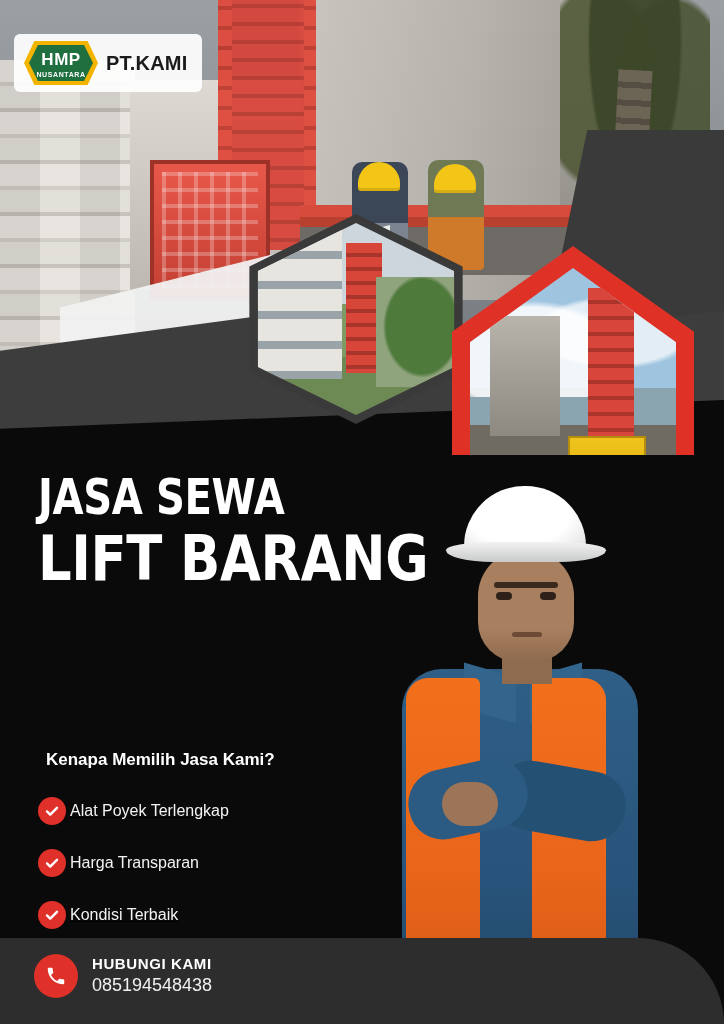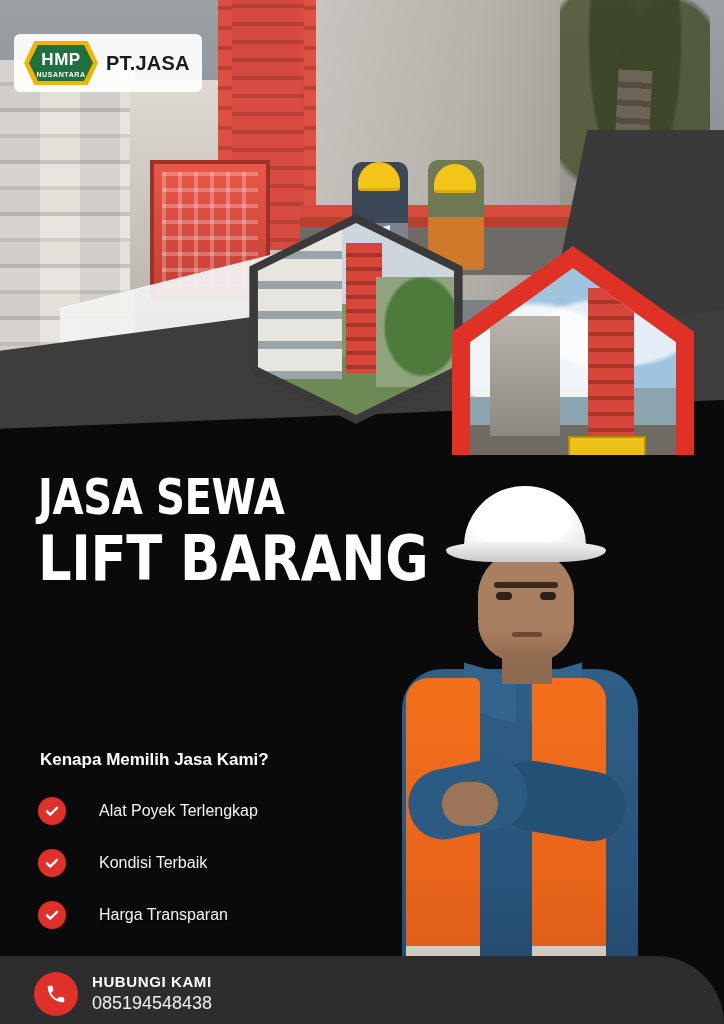--- a/index.html
+++ b/index.html
@@ -261,29 +261,29 @@
     letter-spacing: -0.5px;
     transform: scaleX(0.84);
     transform-origin: left center;
     line-height: 1;
   }
   .subcopy {
     position: absolute; left: 38px; top: 170px; width: 420px;
     font-size: 15.5px; color: #e8e8e8; line-height: 1.55;
   }
   .why-title {
-    position: absolute; left: 40px; top: 295px;
+    position: absolute; left: 46px; top: 295px;
     font-size: 17px; font-weight: 700; color: #fff;
   }
   .benefits {
     position: absolute; left: 38px; top: 330px; width: 400px;
     list-style: none;
   }
   .benefit {
-    display: flex; align-items: center; gap: 33px;
+    display: flex; align-items: center; gap: 4px;
     height: 52px;
     text-decoration: underline;
   }
   .check {
     width: 28px; height: 28px; border-radius: 50%;
     background: #e0302a;
     display: flex; align-items: center; justify-content: center;
     flex: 0 0 28px;
   }
   .check svg { display:block; }
@@ -357,21 +357,21 @@
     position:absolute; left: 132px; bottom: 46px; width: 74px; height: 16px;
     background:#1b1b1b; border-radius: 3px;
   }
   .p-belt:after {
     content:""; position:absolute; left: 28px; top: 1px; width: 18px; height: 14px;
     background:#8d8d8d; border-radius:2px;
   }
 
   
   .footer {
-    position: absolute; left: 0; bottom: 0; width: 724px; height: 68px;
+    position: absolute; left: 0; bottom: 0; width: 724px; height: 86px;
     background: #2d2d2d;
     border-top-right-radius: 90px;
     z-index: 5;
   }
   .footer-inner {
     position: absolute; left: 34px; top: 16px;
     display: flex; align-items: center; gap: 14px;
   }
   .phone-circle {
     width: 44px; height: 44px; border-radius: 50%;
@@ -431,21 +431,21 @@
     </div>
   </div>
 
   <div class="logo-wrap">
     <div class="logo-badge">
       <div class="logo-hex"></div>
       <div class="logo-hex-in"></div>
       <div class="logo-text-hmp">HMP</div>
       <div class="logo-text-nus">NUSANTARA</div>
     </div>
-    <div class="logo-brand">PT.JASA</div>
+    <div class="logo-brand">PT.KAMI</div>
   </div>
 
   <div class="person">
     <div class="p-shirt"></div>
     <div class="p-collar-l"></div>
     <div class="p-collar-r"></div>
     <div class="p-vest-l"></div>
     <div class="p-vest-r"></div>
     <div class="p-refl-1"></div>
     <div class="p-refl-2"></div>
@@ -477,29 +477,29 @@
             </svg>
         </span>
         <span class="benefit-label">Alat Poyek Terlengkap</span>
       </li>
       <li class="benefit">
         <span class="check">
           <svg width="16" height="16" viewBox="0 0 16 16">
               <path d="M3 8.4l3.2 3.2L13 4.8" fill="none" stroke="#fff" stroke-width="2.4" stroke-linecap="round" stroke-linejoin="round"></path>
             </svg>
         </span>
-        <span class="benefit-label">Kondisi Terbaik</span>
+        <span class="benefit-label">Harga Transparan</span>
       </li>
       <li class="benefit">
         <span class="check">
           <svg width="16" height="16" viewBox="0 0 16 16">
               <path d="M3 8.4l3.2 3.2L13 4.8" fill="none" stroke="#fff" stroke-width="2.4" stroke-linecap="round" stroke-linejoin="round"></path>
             </svg>
         </span>
-        <span class="benefit-label">Harga Transparan</span>
+        <span class="benefit-label">Kondisi Terbaik</span>
       </li>
     </ul>
   </div>
 
   <div class="footer">
     <div class="footer-inner">
       <span class="phone-circle">
         <svg width="22" height="22" viewBox="0 0 24 24" fill="#fff">
           <path d="M6.6 10.8c1.4 2.8 3.8 5.1 6.6 6.6l2.2-2.2c.3-.3.7-.4 1-.2 1.1.4 2.3.6 3.6.6.6 0 1 .4 1 1V20c0 .6-.4 1-1 1C10.6 21 3 13.4 3 4c0-.6.4-1 1-1h3.4c.6 0 1 .4 1 1 0 1.2.2 2.4.6 3.6.1.4 0 .8-.2 1l-2.2 2.2z"></path>
         </svg>

